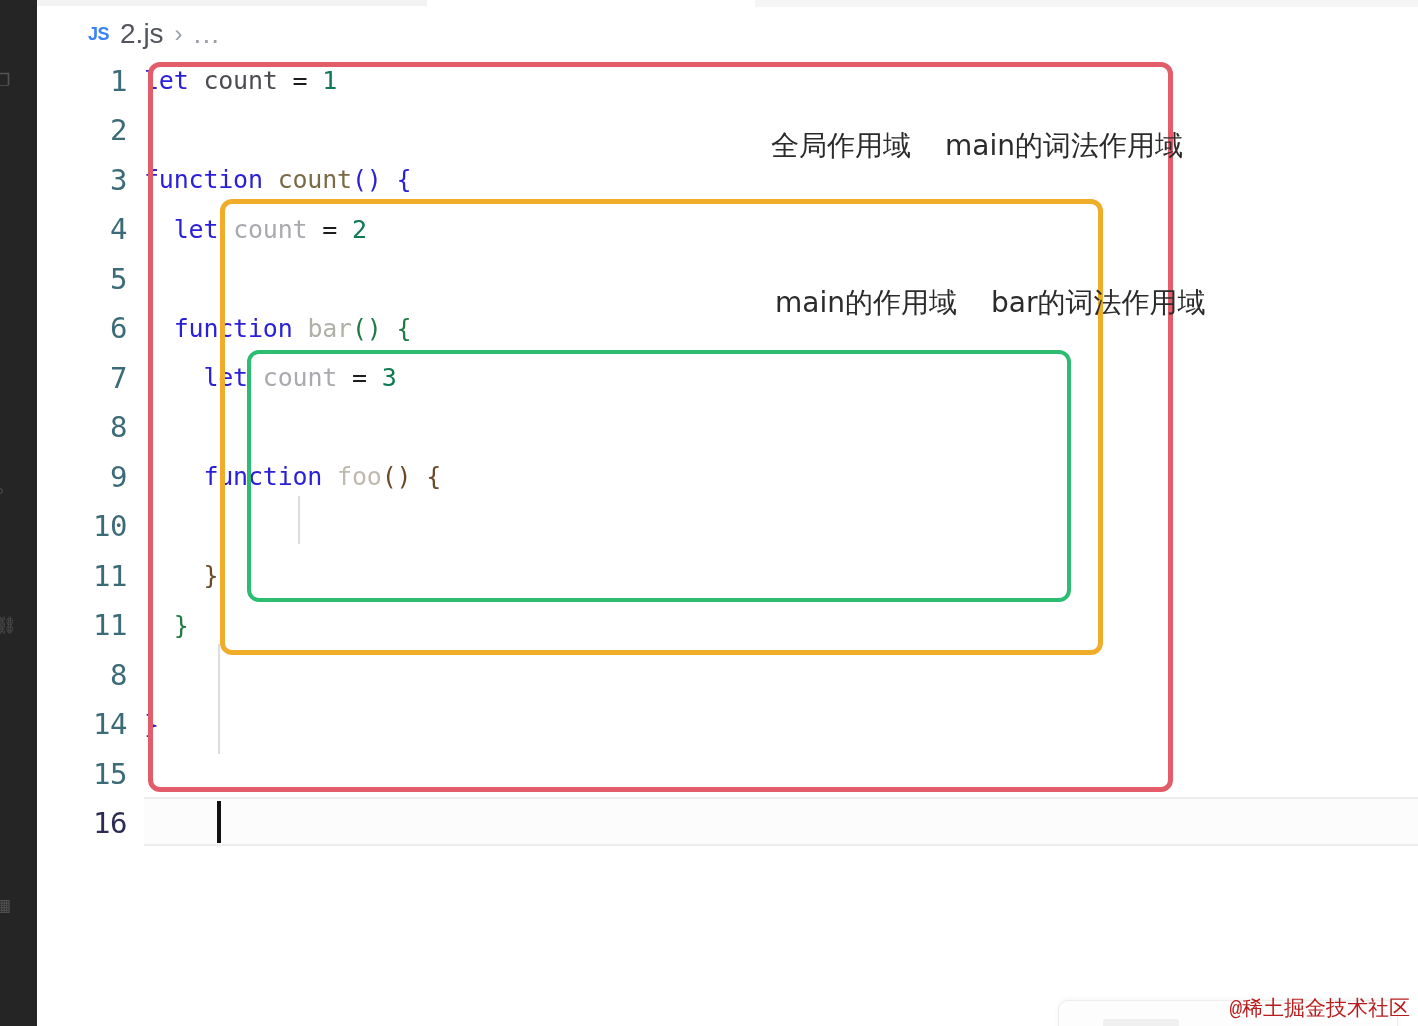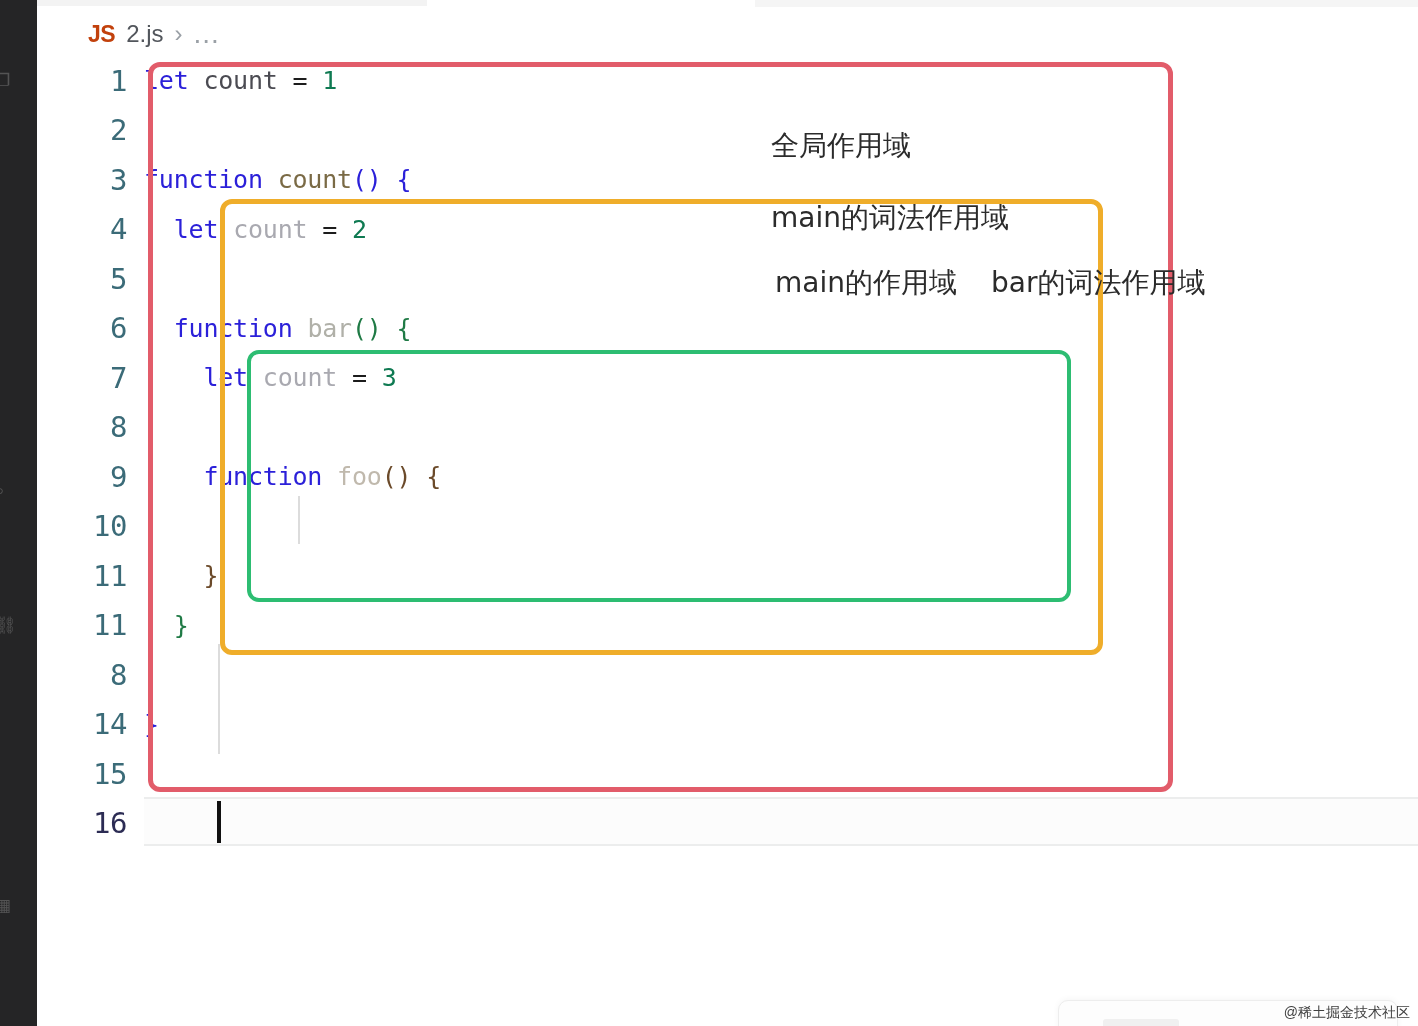--- a/index.html
+++ b/index.html
@@ -63,26 +63,26 @@
     left: 88px; top: 17px;
     height: 34px;
     display: flex;
     align-items: center;
     gap: 11px;
     white-space: nowrap;
   }
   .bc-js-icon {
     font-family: "Liberation Sans", sans-serif;
     font-weight: bold;
-    font-size: 23px;
-    color: #c2410c;
+    font-size: 18px;
+    color: #3b82f6;
     letter-spacing: -0.5px;
   }
   .bc-file {
-    font-size: 24px;
+    font-size: 28px;
     color: #52565c;
     font-family: "Liberation Sans", sans-serif;
   }
   .bc-sep {
     font-size: 24px;
     color: #9aa0a6;
     font-family: "Liberation Sans", sans-serif;
   }
   .bc-ellipsis {
     font-size: 28px;
@@ -208,23 +208,23 @@
     left: 44px; top: 18px;
     width: 76px; height: 16px;
     background: #f0f0f0;
     border-radius: 3px;
   }
 
   
   .watermark {
     position: absolute;
     right: 8px; bottom: 4px;
-    font-family: Liberation Sans, sans-serif;
-    font-size: 14px;
-    color: #404040;
+    font-family: Liberation Mono, monospace;
+    font-size: 21px;
+    color: #b91c1c;
     white-space: nowrap;
   }
 </style>
 </head>
 <body>
 
 <div id="app">
 
   <div class="activity-bar">
     <div class="ab-icon" style="top:70px;">❐</div>
@@ -316,25 +316,25 @@
         <div class="line active">
           <div class="ln">16</div>
           <div class="code"></div>
         </div>
       </div>
 
     <div class="scope-box box-global" id="box-0" style="left: 111px; top: 6px; width: 1025px; height: 730px; border-color: rgb(226, 92, 106);"></div>
     <div class="scope-box box-main" id="box-1" style="left: 183px; top: 143px; width: 883px; height: 456px; border-color: rgb(239, 173, 42);"></div>
     <div class="scope-box box-bar" id="box-2" style="left: 210px; top: 294px; width: 824px; height: 252px; border-color: rgb(45, 189, 114);"></div>
 
-    <div class="annot" id="annot-0" style="top: 71px; left: 734px; flex-direction: column;">
+    <div class="annot" id="annot-0" style="top: 71px; left: 734px;">
         <span>全局作用域</span>
         <span>main的词法作用域</span>
       </div>
-    <div class="annot" id="annot-1" style="top: 208px; left: 738px;">
+    <div class="annot" id="annot-1" style="top: 228px; left: 738px;">
         <span>main的作用域</span>
         <span>bar的词法作用域</span>
       </div>
   </div>
 
   <div class="ghost-panel">
     <div class="gp-chip"></div>
   </div>
 
   <div class="watermark">@稀土掘金技术社区</div>

